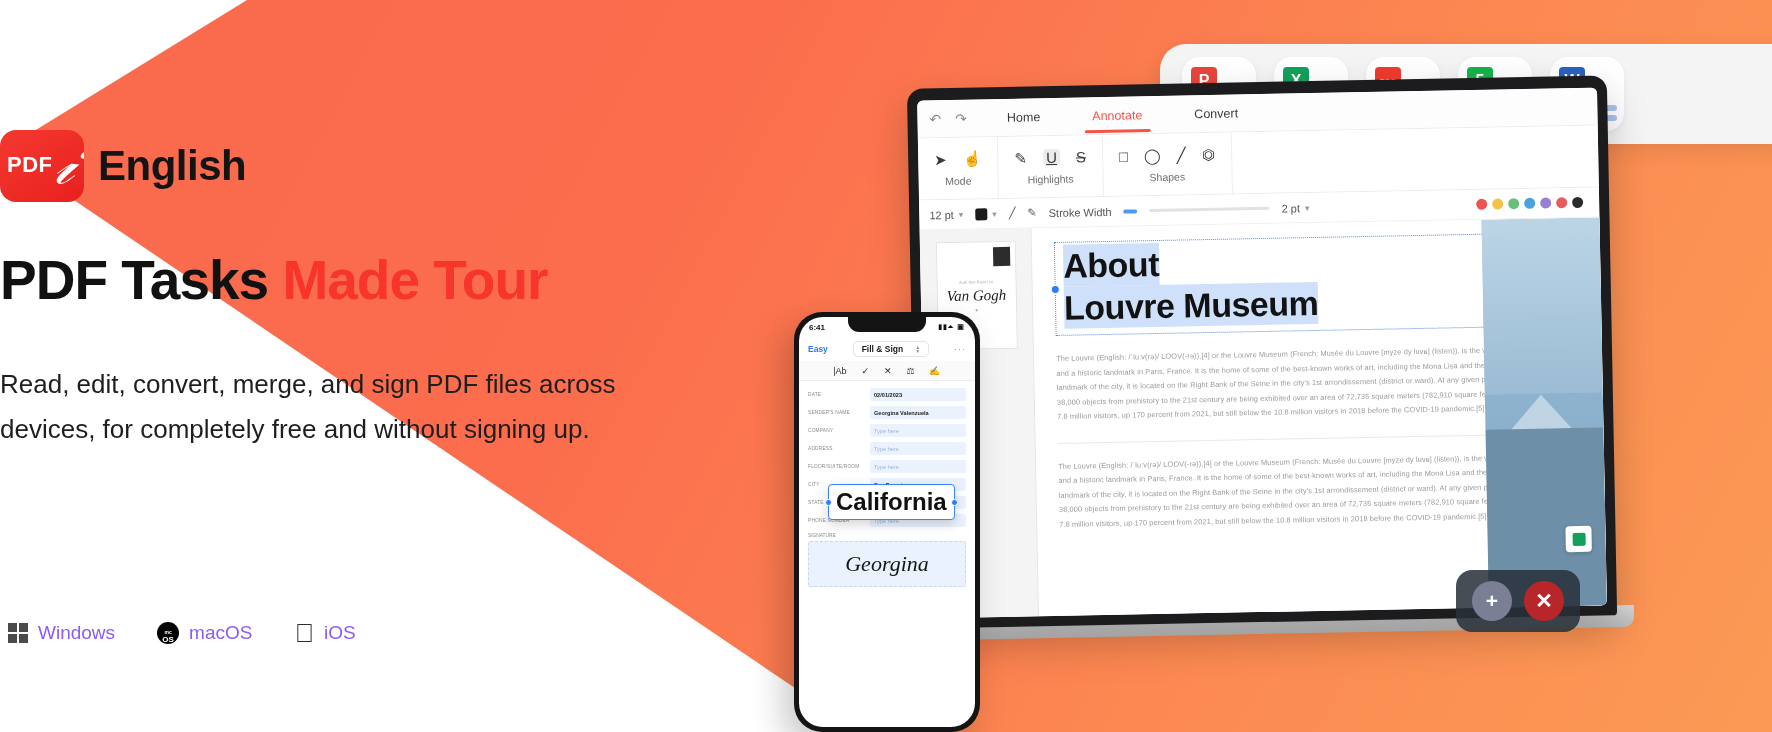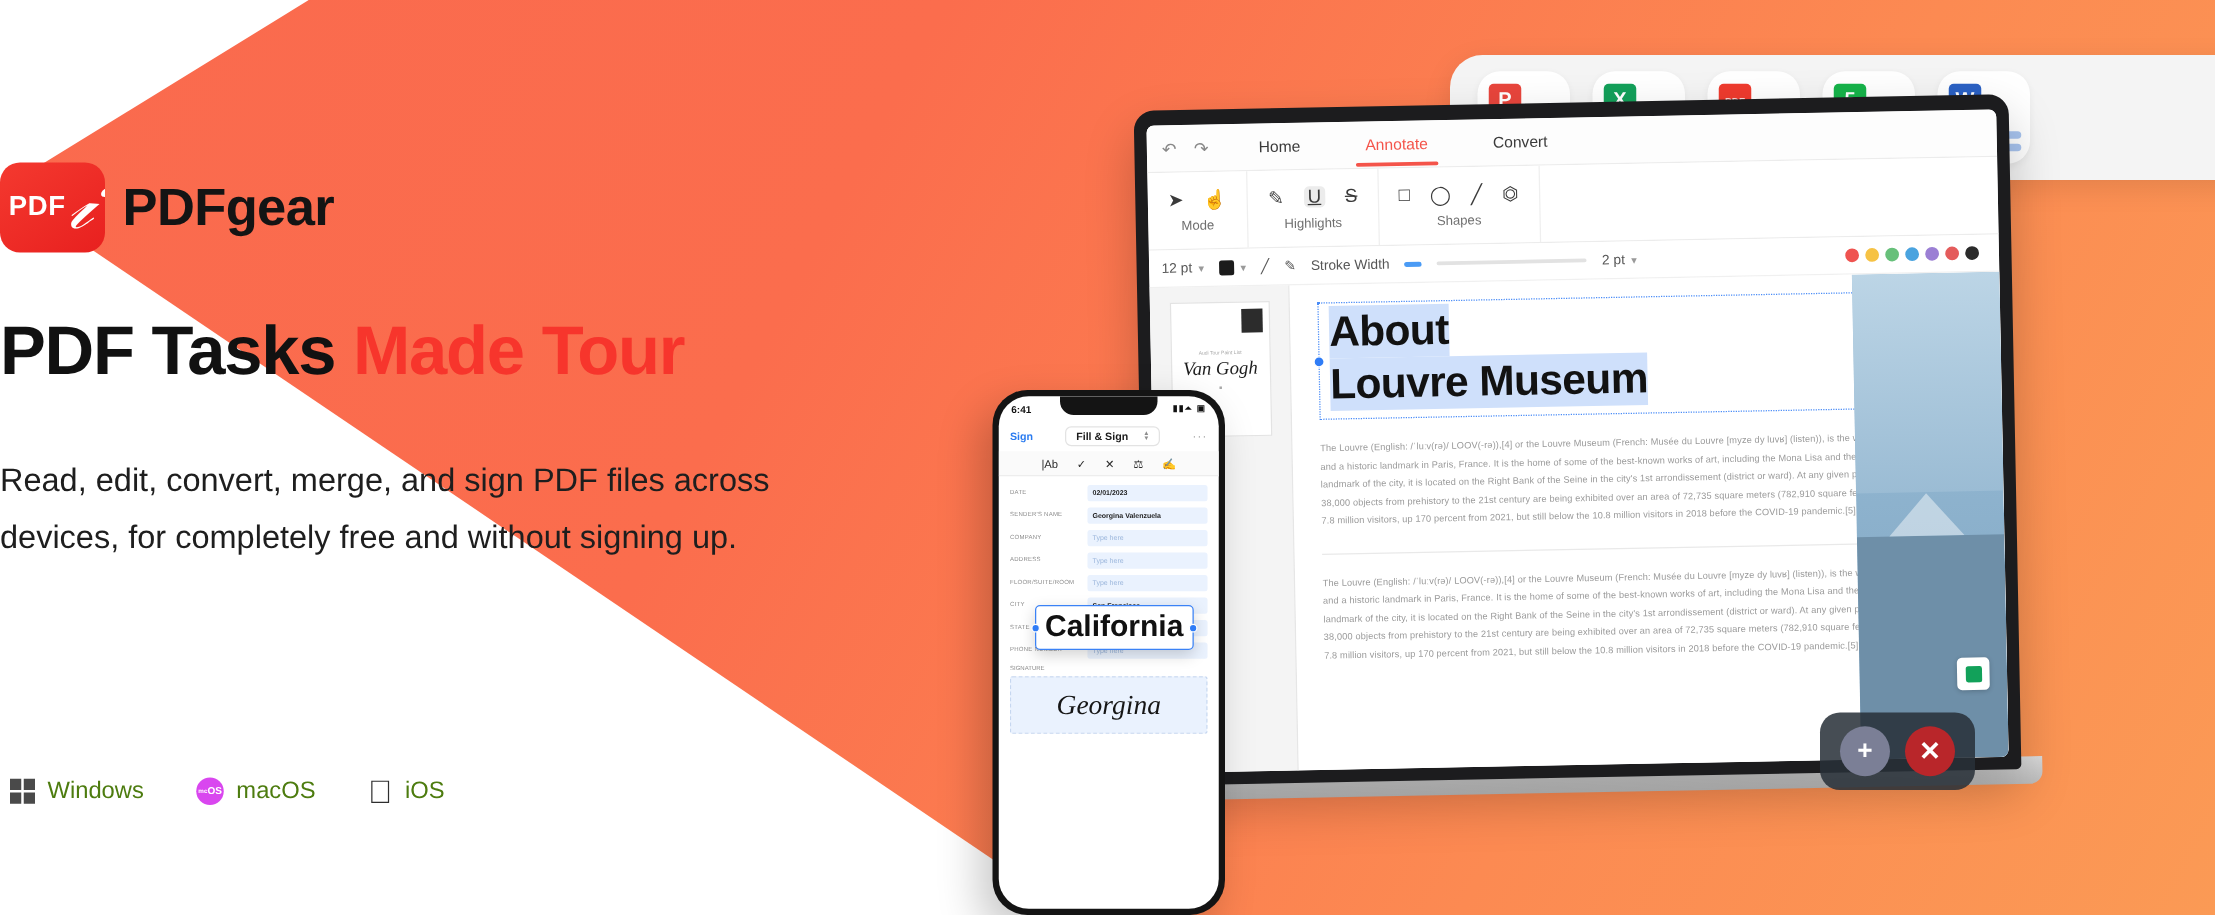--- a/index.html
+++ b/index.html
@@ -83,27 +83,27 @@
     cursor: pointer; border: none;
   }
   .cta-label { color: #fff; font-size: 26px; font-weight: 800; letter-spacing: .2px; }
   .dl-icon { width: 30px; height: 30px; display: block; }
 
   .platforms {
     position: absolute; left: 8px; top: 622px;
     display: flex; align-items: center; gap: 42px;
   }
   .plat { display: flex; align-items: center; gap: 10px; cursor: pointer; }
-  .plat-label { font-size: 19px; color: #4d7c0f; }
+  .plat-label { font-size: 19px; color: #8b5cf6; }
   .win-ico { width: 20px; height: 20px; display: grid; grid-template-columns: 1fr 1fr; grid-template-rows: 1fr 1fr; gap: 2.5px; }
   .win-ico i { background: #4a4a4a; display: block; }
   .mac-ico {
     width: 22px; height: 22px; border-radius: 50%;
-    background: #d946ef; color: #fff; font-size: 8px; font-weight: 700;
-    display: flex; flex-direction: row; align-items: center; justify-content: center;
+    background: #000000; color: #fff; font-size: 8px; font-weight: 700;
+    display: flex; flex-direction: column; align-items: center; justify-content: flex-end;
     line-height: 8px;
   }
   .apple-ico { font-size: 26px; color: #2e2e2e; line-height: 20px; }
 
   
   .chips-card {
     position: absolute; left: 1160px; top: 44px;
     width: 700px; height: 100px;
     background: #f4f4f4; border-radius: 26px;
     display: flex; align-items: center; gap: 18px;
@@ -333,21 +333,21 @@
 
   <div class="bg-orange"></div>
   <div class="bg-white-main"></div>
   <div class="bg-white-lower"></div>
 
   <div class="brand">
     <div class="brand-logo">
       <span class="quill">𝒾</span>
       <span class="pdf-text">PDF</span>
     </div>
-    <div class="brand-name">PDFgear</div>
+    <div class="brand-name">English</div>
   </div>
 
   <h1 class="headline">
     <span>PDF Tasks </span><span class="accent">Made Tour</span>
   </h1>
 
   <p class="subhead">Read, edit, convert, merge, and sign PDF files across devices, for completely free and without signing up.</p>
 
 
   <div class="platforms">
@@ -535,21 +535,21 @@
   </div>
 
   <div class="phone">
     <div class="phone-screen">
       <span class="notch"></span>
       <div class="status">
         <span>6:41</span>
         <span class="sig">▮▮⏶ ▣</span>
       </div>
       <div class="ph-nav">
-        <span class="ph-done">Sign</span>
+        <span class="ph-done">Easy</span>
         <span class="ph-title-box">
           <span>Fill &amp; Sign</span>
           <span class="stepper">
               <b>▲</b>
               <b>▼</b>
             </span>
         </span>
         <span class="ph-dots">···</span>
       </div>
       <div class="ph-tools">

